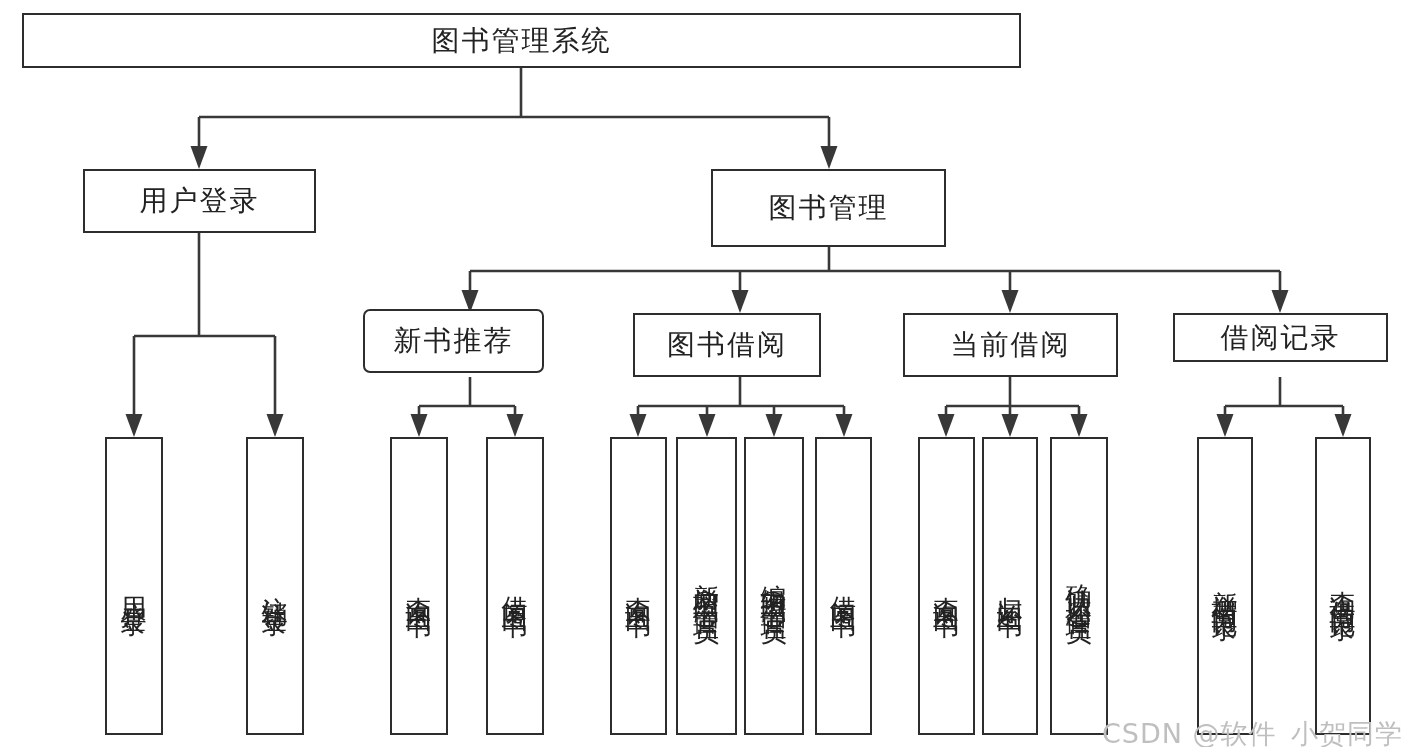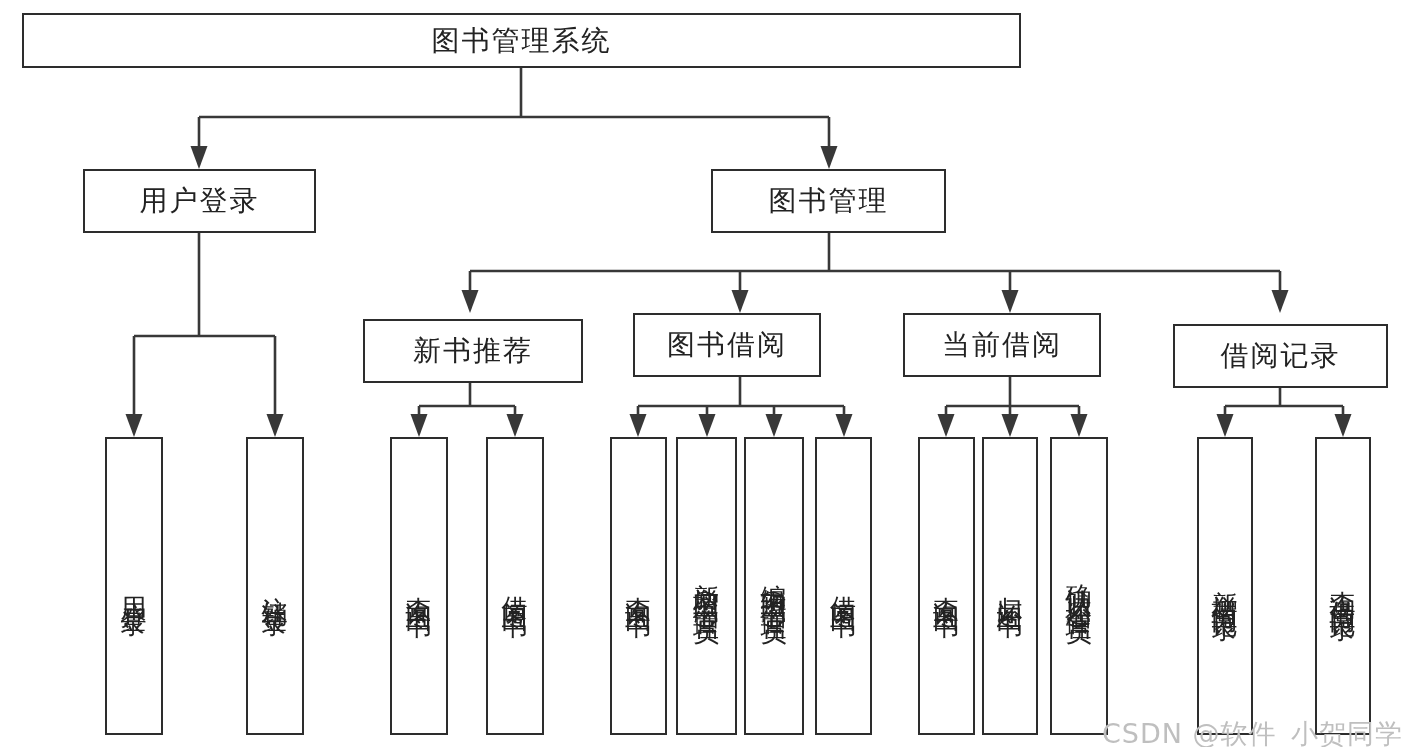--- a/index.html
+++ b/index.html
@@ -93,26 +93,26 @@
       <polygon points="1001.5,414 1018.5,414 1010,437"></polygon>
       <polygon points="1070.5,414 1087.5,414 1079,437"></polygon>
       <polygon points="1216.5,414 1233.5,414 1225,437"></polygon>
       <polygon points="1334.5,414 1351.5,414 1343,437"></polygon>
     </g>
   </svg>
 
   <div class="box hnode" style="left:22px; top:13px; width:999px; height:55px; border-width:2px;">图书管理系统</div>
 
   <div class="box hnode" style="left:83px; top:169px; width:233px; height:64px;">用户登录</div>
-  <div class="box hnode" style="left:711px; top:169px; width:235px; height:64px;">图书管理</div>
+  <div class="box hnode" style="left:711px; top:169px; width:235px; height:78px;">图书管理</div>
 
-  <div class="box hnode" style="left:363px; top:319px; width:220px; height:64px;">新书推荐</div>
+  <div class="box hnode" style="left:363px; top:309px; width:181px; height:64px;border-radius:7px;">新书推荐</div>
   <div class="box hnode" style="left:633px; top:313px; width:188px; height:64px;">图书借阅</div>
-  <div class="box hnode" style="left:903px; top:313px; width:198px; height:64px;">当前借阅</div>
-  <div class="box hnode" style="left:1173px; top:324px; width:215px; height:64px;">借阅记录</div>
+  <div class="box hnode" style="left:903px; top:313px; width:215px; height:64px;">当前借阅</div>
+  <div class="box hnode" style="left:1173px; top:313px; width:215px; height:49px;">借阅记录</div>
 
   <div class="box leaf" style="left:105px; top:437px; width:58px; height:298px;">
     <span>用户登录</span>
   </div>
   <div class="box leaf" style="left:246px; top:437px; width:58px; height:298px;">
     <span>注销登录</span>
   </div>
 
   <div class="box leaf" style="left:390px; top:437px; width:58px; height:298px;">
     <span>查询图书</span>

